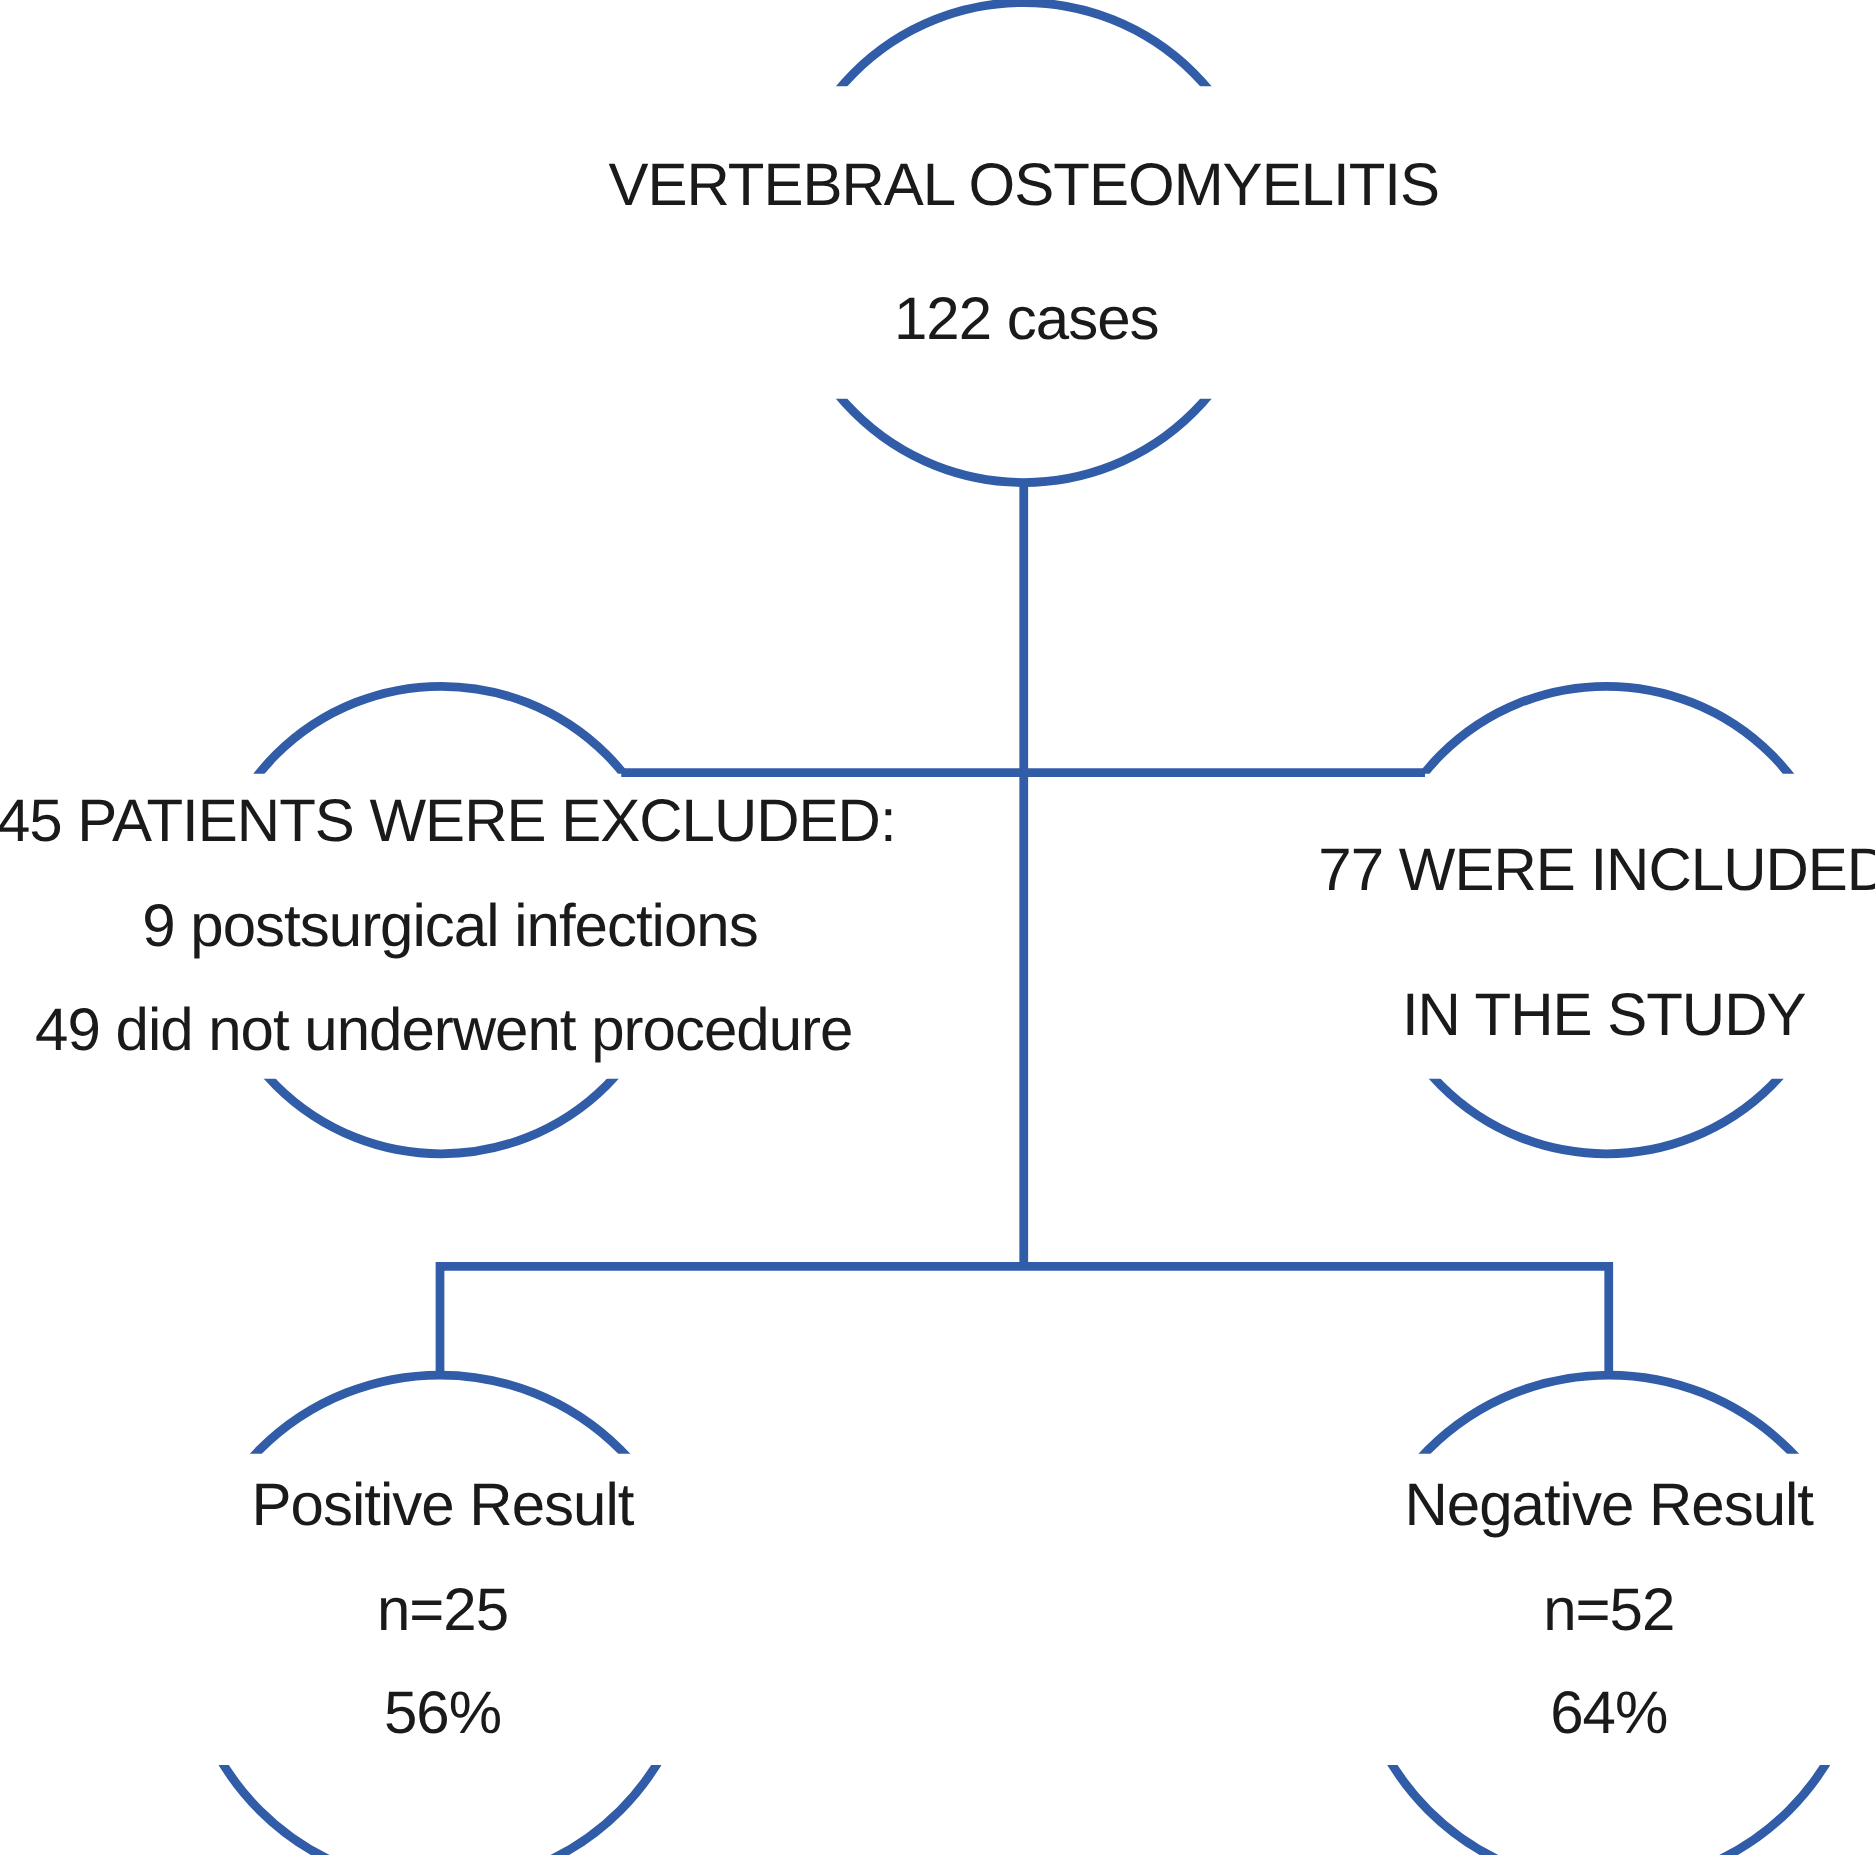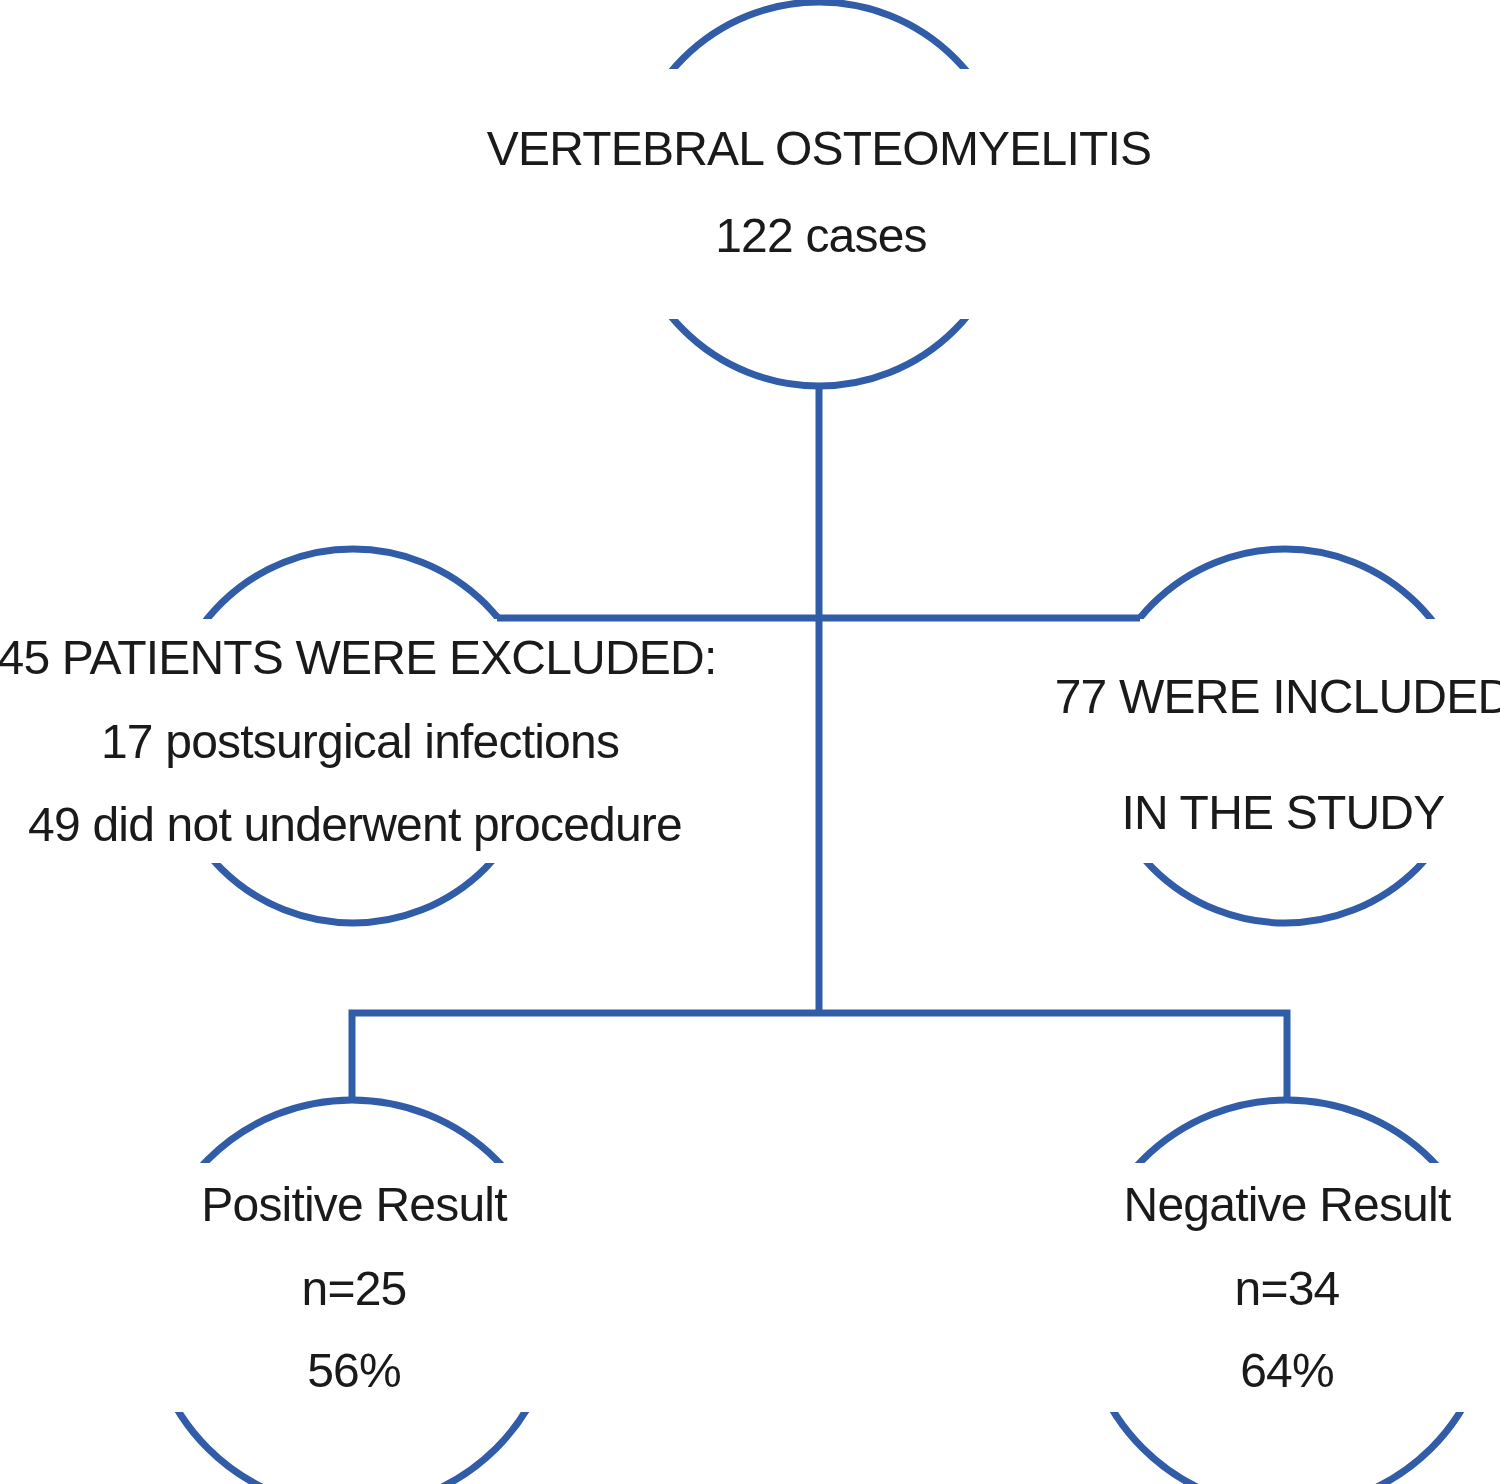--- a/index.html
+++ b/index.html
@@ -63,39 +63,39 @@
     <rect class="mask" x="126" y="1163" width="452" height="249"></rect>
     <rect class="mask" x="1061" y="1163" width="452" height="249"></rect>
 
     <path class="shape" d="M 819 384 L 819 1016"></path>
     <path class="shape" d="M 497 618 L 1140 618"></path>
     <path class="shape" d="M 352 1101 L 352 1013 L 1287 1013 L 1287 1101"></path>
   </svg>
 
   <div>
     <div class="t" style="left:819px;top:149px">VERTEBRAL OSTEOMYELITIS</div>
-    <div class="t" style="left:821px;top:236px">122 cases</div>
+    <div class="t" style="left:821px;top:256px">122 cases</div>
   </div>
 
   <div>
     <div class="t" style="left:357px;top:658px">45 PATIENTS WERE EXCLUDED:</div>
-    <div class="t" style="left:360px;top:742px">17 postsurgical infections</div>
+    <div class="t" style="left:360px;top:742px">9 postsurgical infections</div>
     <div class="t" style="left:355px;top:825px">49 did not underwent procedure</div>
   </div>
 
   <div>
     <div class="t" style="left:1283px;top:697px">77 WERE INCLUDED</div>
     <div class="t" style="left:1283px;top:813px">IN THE STUDY</div>
   </div>
 
   <div>
     <div class="t" style="left:354px;top:1205px">Positive Result</div>
     <div class="t" style="left:354px;top:1289px">n=25</div>
     <div class="t" style="left:354px;top:1371px">56%</div>
   </div>
 
   <div>
     <div class="t" style="left:1287px;top:1205px">Negative Result</div>
-    <div class="t" style="left:1287px;top:1289px">n=34</div>
+    <div class="t" style="left:1287px;top:1289px">n=52</div>
     <div class="t" style="left:1287px;top:1371px">64%</div>
   </div>
 
 </div>
 
 </body></html>

